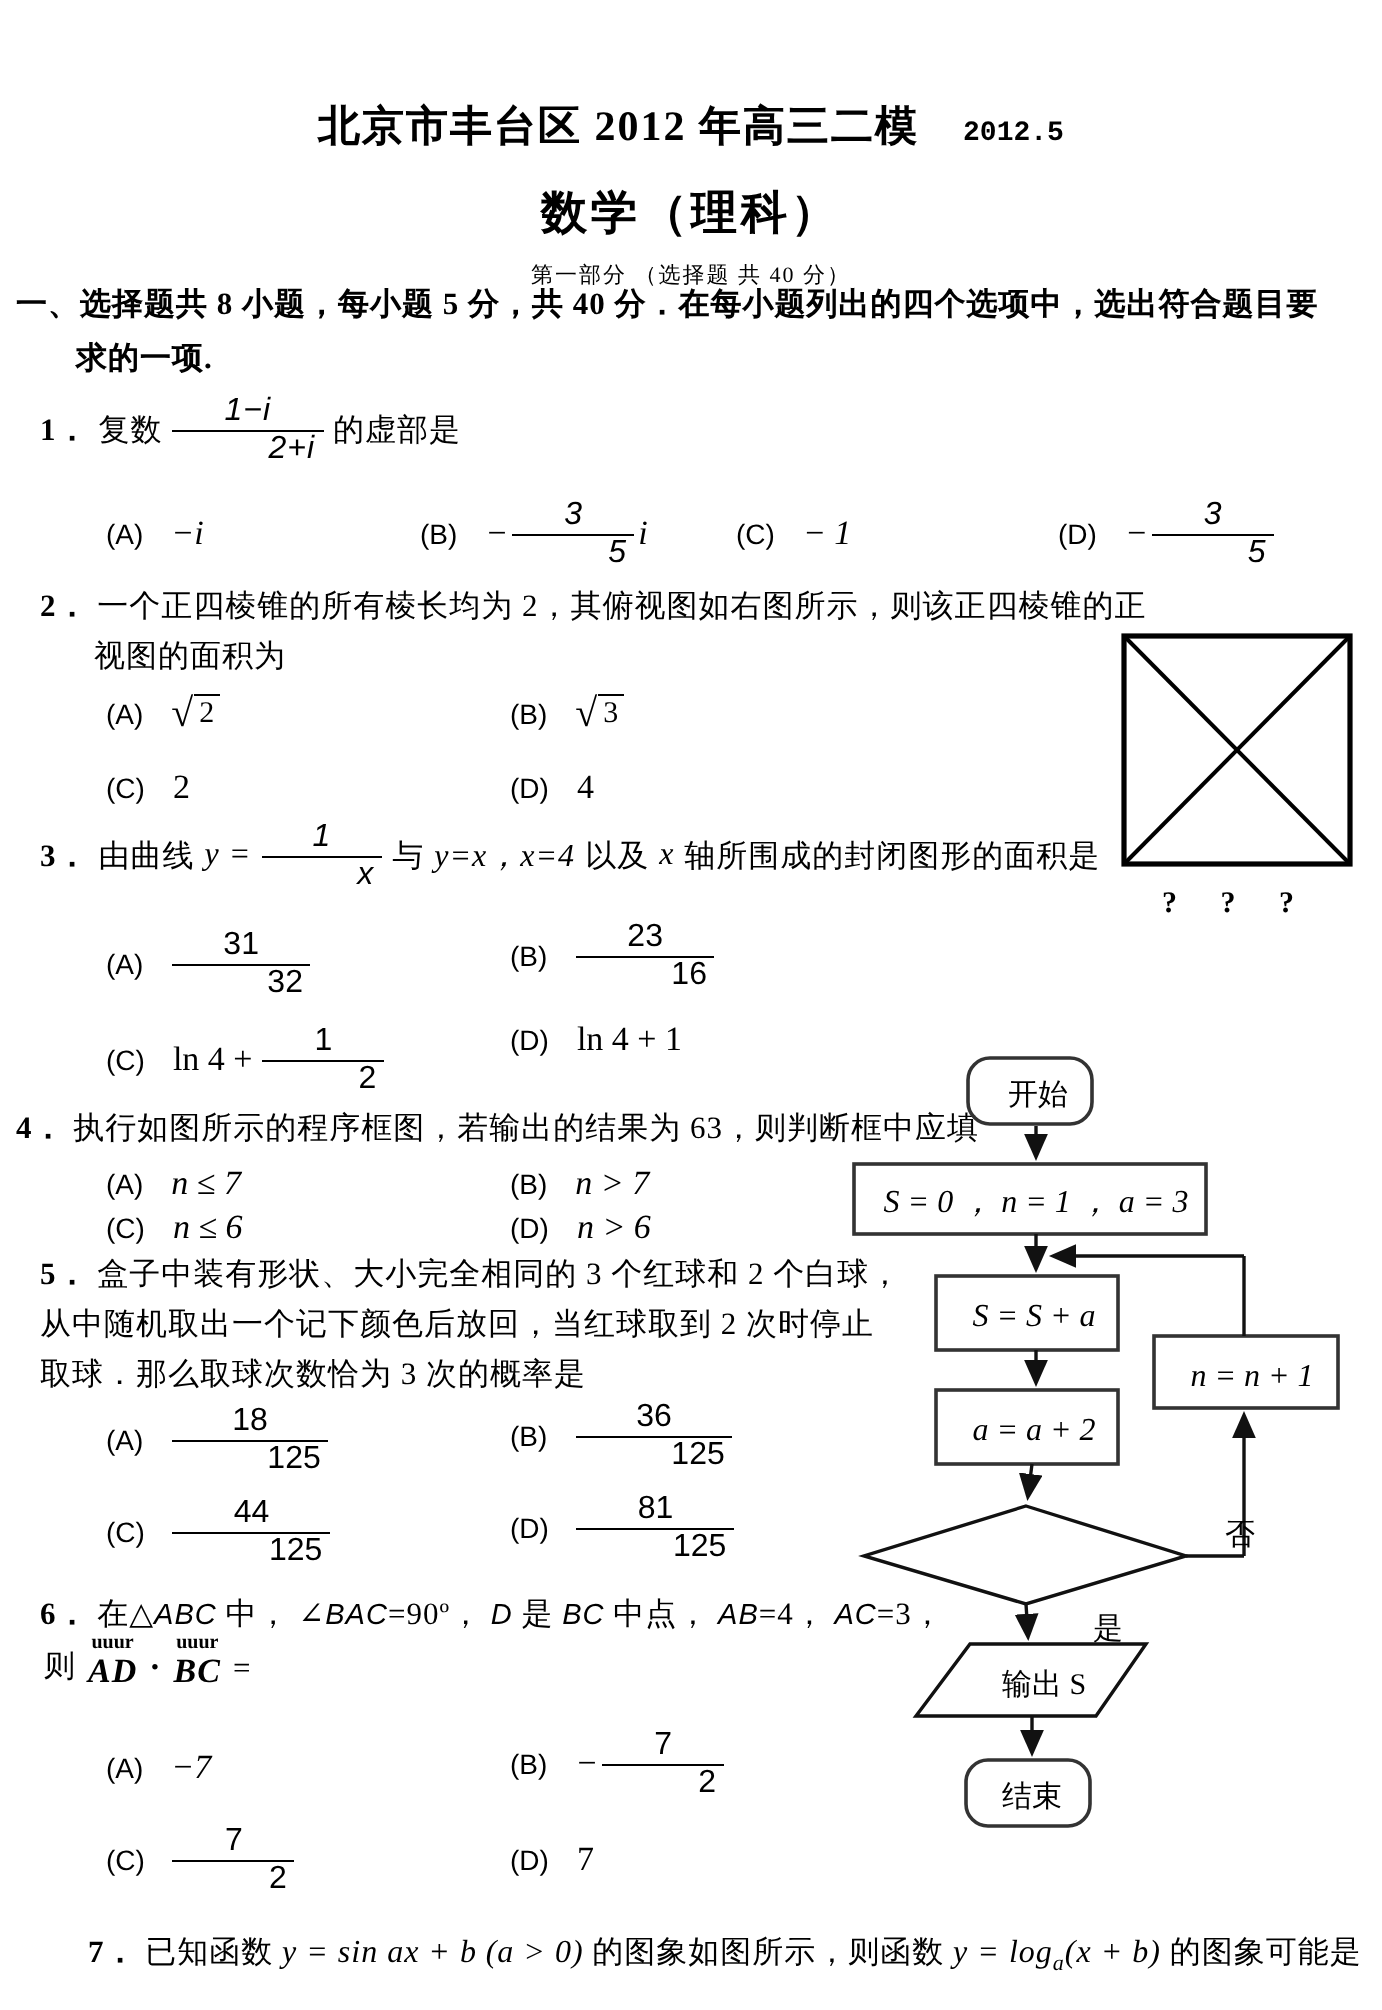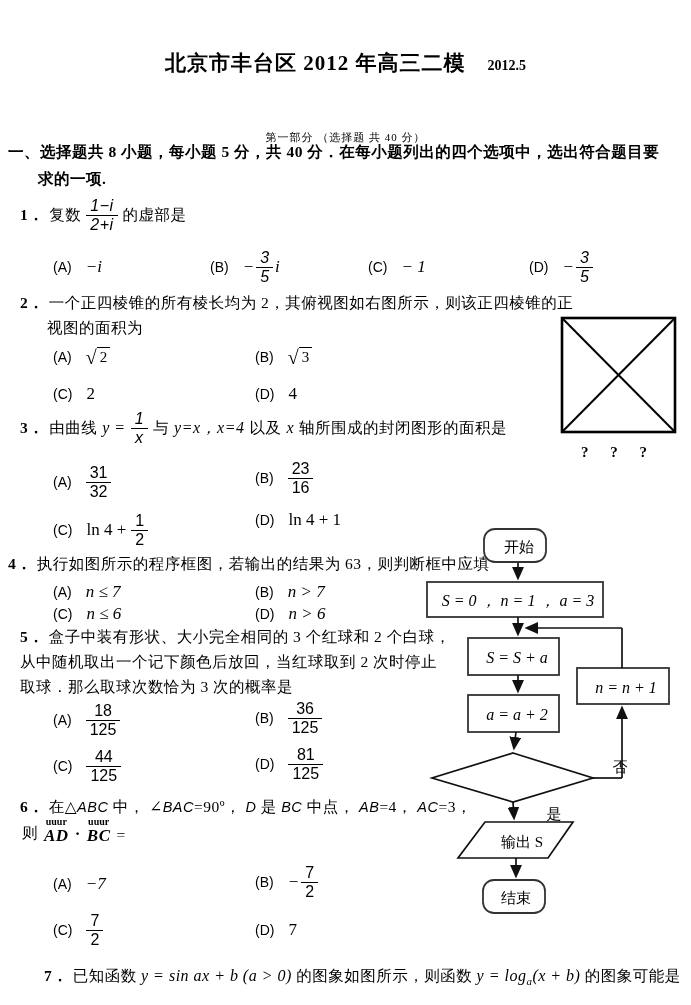--- a/index.html
+++ b/index.html
@@ -1,32 +1,32 @@
 <!DOCTYPE html>
 <html><head>
 <meta charset="utf-8">
 <style>
   html,body{margin:0;padding:0;background:#fff;}
   .page{position:relative;width:691px;height:1005px;background:#ffffff;overflow:hidden;
         font-family:"Liberation Serif","DejaVu Serif",serif;color:#000;}
   .abs{position:absolute;}
   .crow{position:absolute;left:0;right:0;display:flex;justify-content:center;align-items:baseline;gap:22px;margin-top:35px;}
   .title{font-size:21px;font-weight:700;letter-spacing:1px;}
-  .date{font-family:Liberation Serif, serif;font-size:14px;font-weight:700;}
+  .date{font-family:Liberation Mono, monospace;font-size:14px;font-weight:700;}
   .subject{font-size:23px;font-weight:700;letter-spacing:2px;}
   .section{font-size:11px;letter-spacing:1px;}
   .intro{font-size:15.5px;font-weight:700;letter-spacing:0.5px;}
   .stem{font-size:15.5px;letter-spacing:0.5px;}
   .qno{font-weight:700;}
   .row{display:flex;align-items:center;gap:5px;}
   .rowend{display:flex;align-items:flex-end;gap:6px;}
   .frac{display:inline-block;text-align:center;vertical-align:middle;font-style:italic;
         font-family:Liberation Sans, sans-serif;font-size:16px;line-height:1.12;}
   .frac .num{display:block;border-bottom:1.4px solid #000;padding:0 4px;}
-  .frac .den{display:block;padding:0 4px;}
+  .frac .den{display:block;padding:0 4px;margin-left:44px;}
   .opt{position:absolute;display:flex;align-items:center;gap:14px;}
   .h48{height:48px;} .h44{height:44px;} .h24{height:24px;} .h30{height:30px;}
   .lab{font-family:"Liberation Sans","DejaVu Sans",sans-serif;font-size:14px;}
   .val{font-style:italic;font-size:17px;font-family:"Liberation Serif",serif;}
   .vgroup{display:inline-flex;align-items:center;gap:2px;}
   .sqrt{display:inline-flex;align-items:flex-start;}
   .sqrt .sgn{font-size:20px;line-height:1;}
   .sqrt .rad{border-top:1.5px solid #000;font-size:15px;line-height:1.3;padding:0 3px;font-style:normal;}
   .vsans{font-style:italic;font-family:"Liberation Sans","DejaVu Sans",sans-serif;font-size:14.5px;}
   .vec{display:inline-block;text-align:center;line-height:1;}
@@ -41,20 +41,23 @@
 </style>
 </head>
 <body>
 
 <div class="page">
 
   <div class="crow" style="top:14px">
     <span class="title">北京市丰台区 2012 年高三二模</span>
     <span class="date">2012.5</span>
   </div>
+  <div class="crow" style="top:56px">
+    <span class="subject">数学（理科）</span>
+  </div>
   <div class="crow" style="top:95px">
     <span class="section">第一部分 （选择题  共 40 分）</span>
   </div>
 
   <div class="abs intro" style="left:8px;top:142px">一、选择题共 8 小题，每小题 5 分，共 40 分．在每小题列出的四个选项中，选出符合题目要</div>
   <div class="abs intro" style="left:38px;top:169px">求的一项.</div>
 
   <div class="abs stem row" style="left:20px;top:197px">
     <span class="qno">1．</span>
     <span>复数</span>

